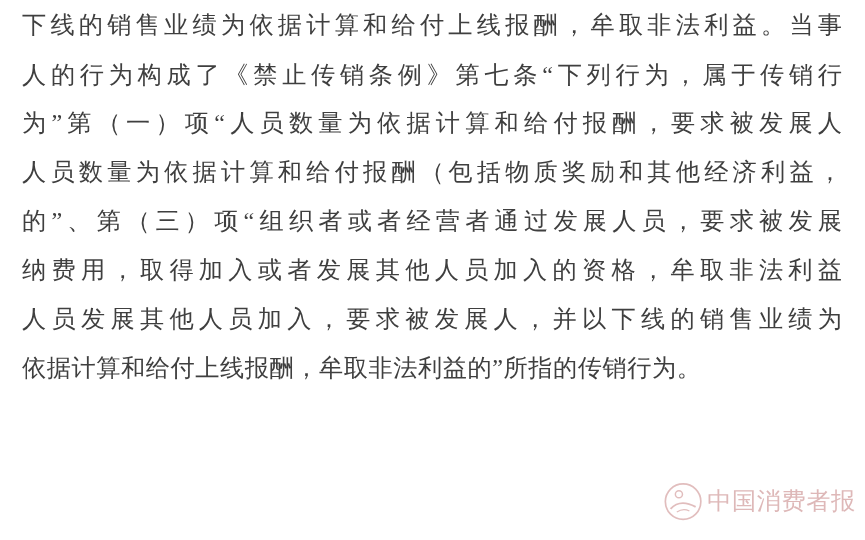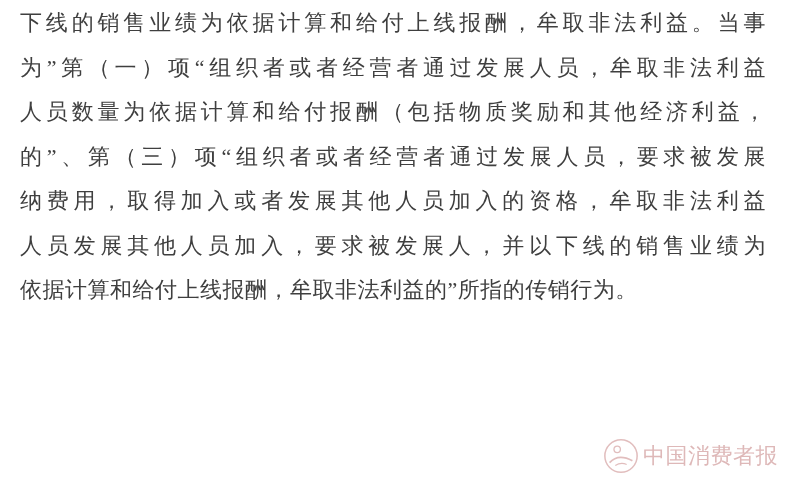--- a/index.html
+++ b/index.html
@@ -60,21 +60,22 @@
     color: #c98c8c;
     font-family: "Liberation Serif", "DejaVu Serif", serif;
     white-space: nowrap;
   }
 </style>
 </head>
 <body>
 
 <div class="page">
   <div class="line">下线的销售业绩为依据计算和给付上线报酬，牟取非法利益。当事</div>
-  <div class="line">为”第（一）项“组织者或者经营者通过发展人员，牟取非法利益</div>
+  <div class="line">人的行为构成了《禁止传销条例》第七条“下列行为，属于传销行</div>
+  <div class="line">为”第（一）项“人员数量为依据计算和给付报酬，要求被发展人</div>
   <div class="line">人员数量为依据计算和给付报酬（包括物质奖励和其他经济利益，</div>
   <div class="line">的”、第（三）项“组织者或者经营者通过发展人员，要求被发展</div>
   <div class="line">纳费用，取得加入或者发展其他人员加入的资格，牟取非法利益</div>
   <div class="line">人员发展其他人员加入，要求被发展人，并以下线的销售业绩为</div>
   <div class="line last">依据计算和给付上线报酬，牟取非法利益的”所指的传销行为。</div>
 </div>
 
 <div class="watermark">
   <span class="logo">
     <svg viewBox="0 0 40 40" width="38" height="38" aria-hidden="true">

